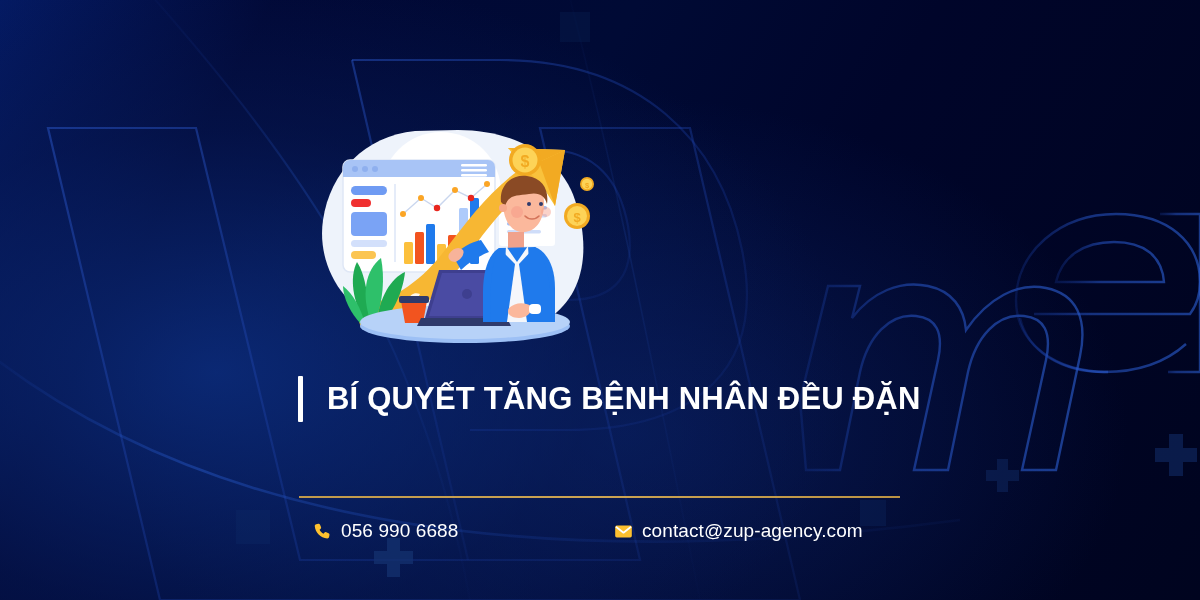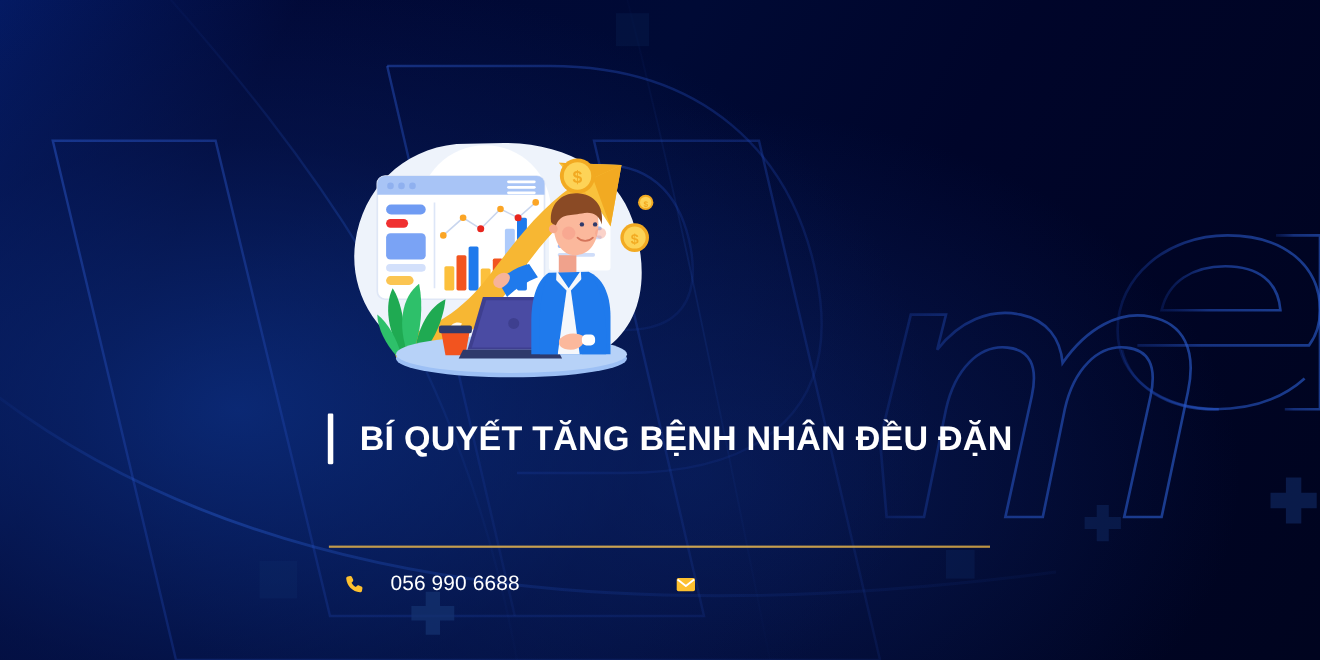--- a/index.html
+++ b/index.html
@@ -49,21 +49,21 @@
     background:linear-gradient(90deg,#caa04a 0%, #d6ab52 50%, #c59a44 100%);
     opacity:.95;
   }
 
   
   .contact-row {
     position:absolute; left:299px; top:511px;
     width:601px; height:40px;
     display:flex; align-items:center;
   }
-  .contact-item { display:flex; align-items:center; gap:23px; }
+  .contact-item { display:flex; align-items:center; gap:9px; }
   .contact-item.phone { width:300px; padding-left:14px; }
   .contact-item.email { width:301px; padding-left:15px; }
   .contact-icon { width:19px; height:19px; display:block; flex:0 0 19px; }
   .contact-icon svg { width:100%; height:100%; display:block; }
   .contact-text {
     color:#ffffff;
     font-size:19px;
     letter-spacing:0.1px;
     white-space:nowrap;
   }
@@ -321,16 +321,17 @@
       <span class="contact-text">056 990 6688</span>
     </div>
 
     <div class="contact-item email">
       <span class="contact-icon">
         <svg viewBox="0 0 24 24" xmlns="http://www.w3.org/2000/svg" aria-hidden="true">
           <rect x="1.5" y="4.5" width="21" height="15" rx="2" fill="#fdc02f"></rect>
           <path d="M2.5 6 L12 13.6 L21.5 6" fill="none" stroke="#ffffff" stroke-width="2.1" stroke-linejoin="round"></path>
         </svg>
       </span>
+      <span class="contact-text">contact@zup-agency.com</span>
     </div>
 
   </div>
 </div>
 
 </body></html>

